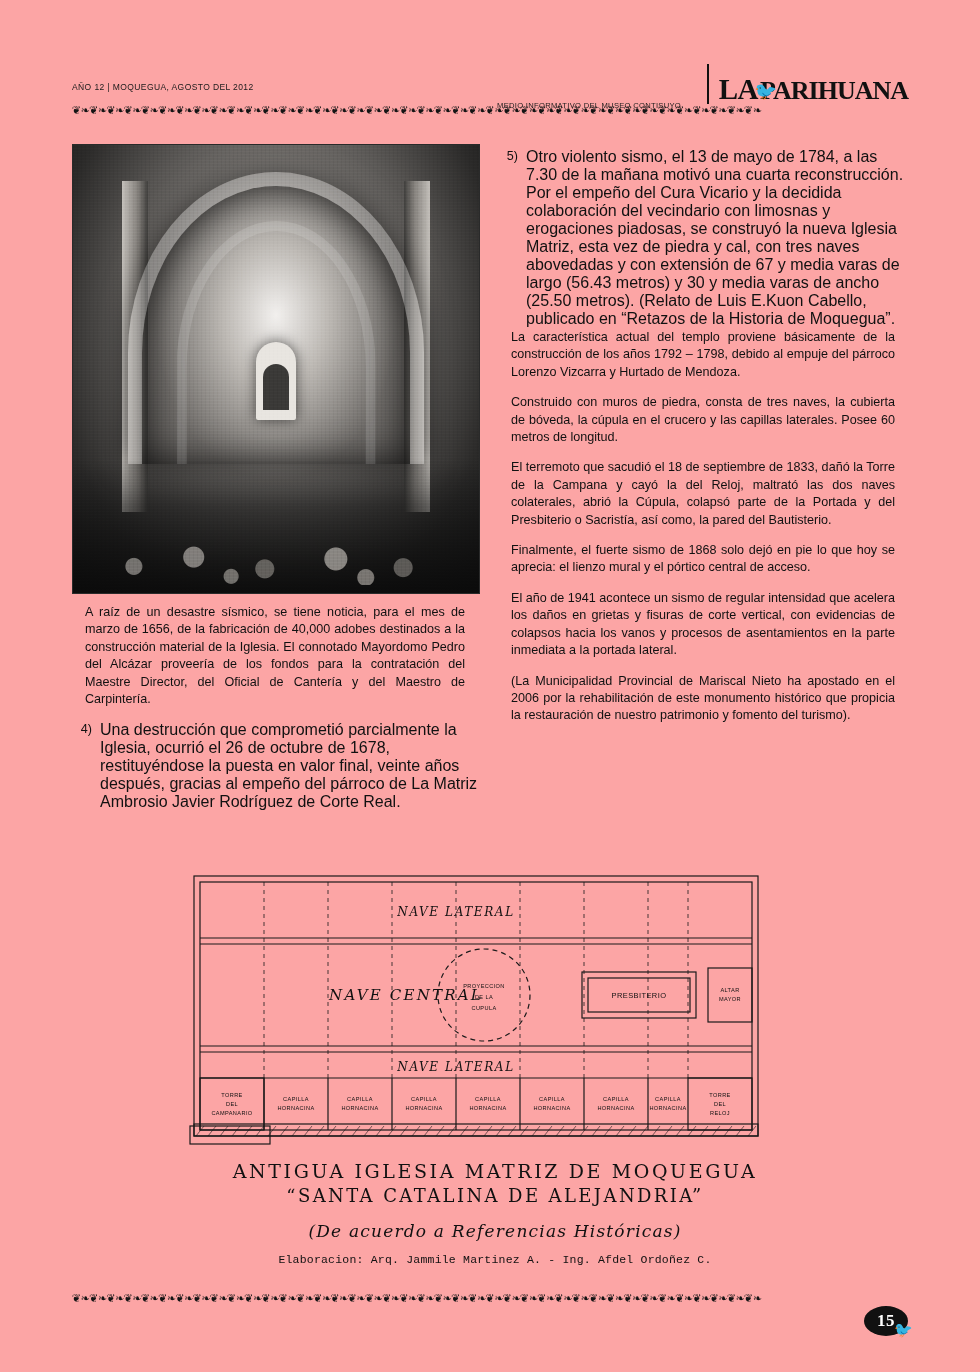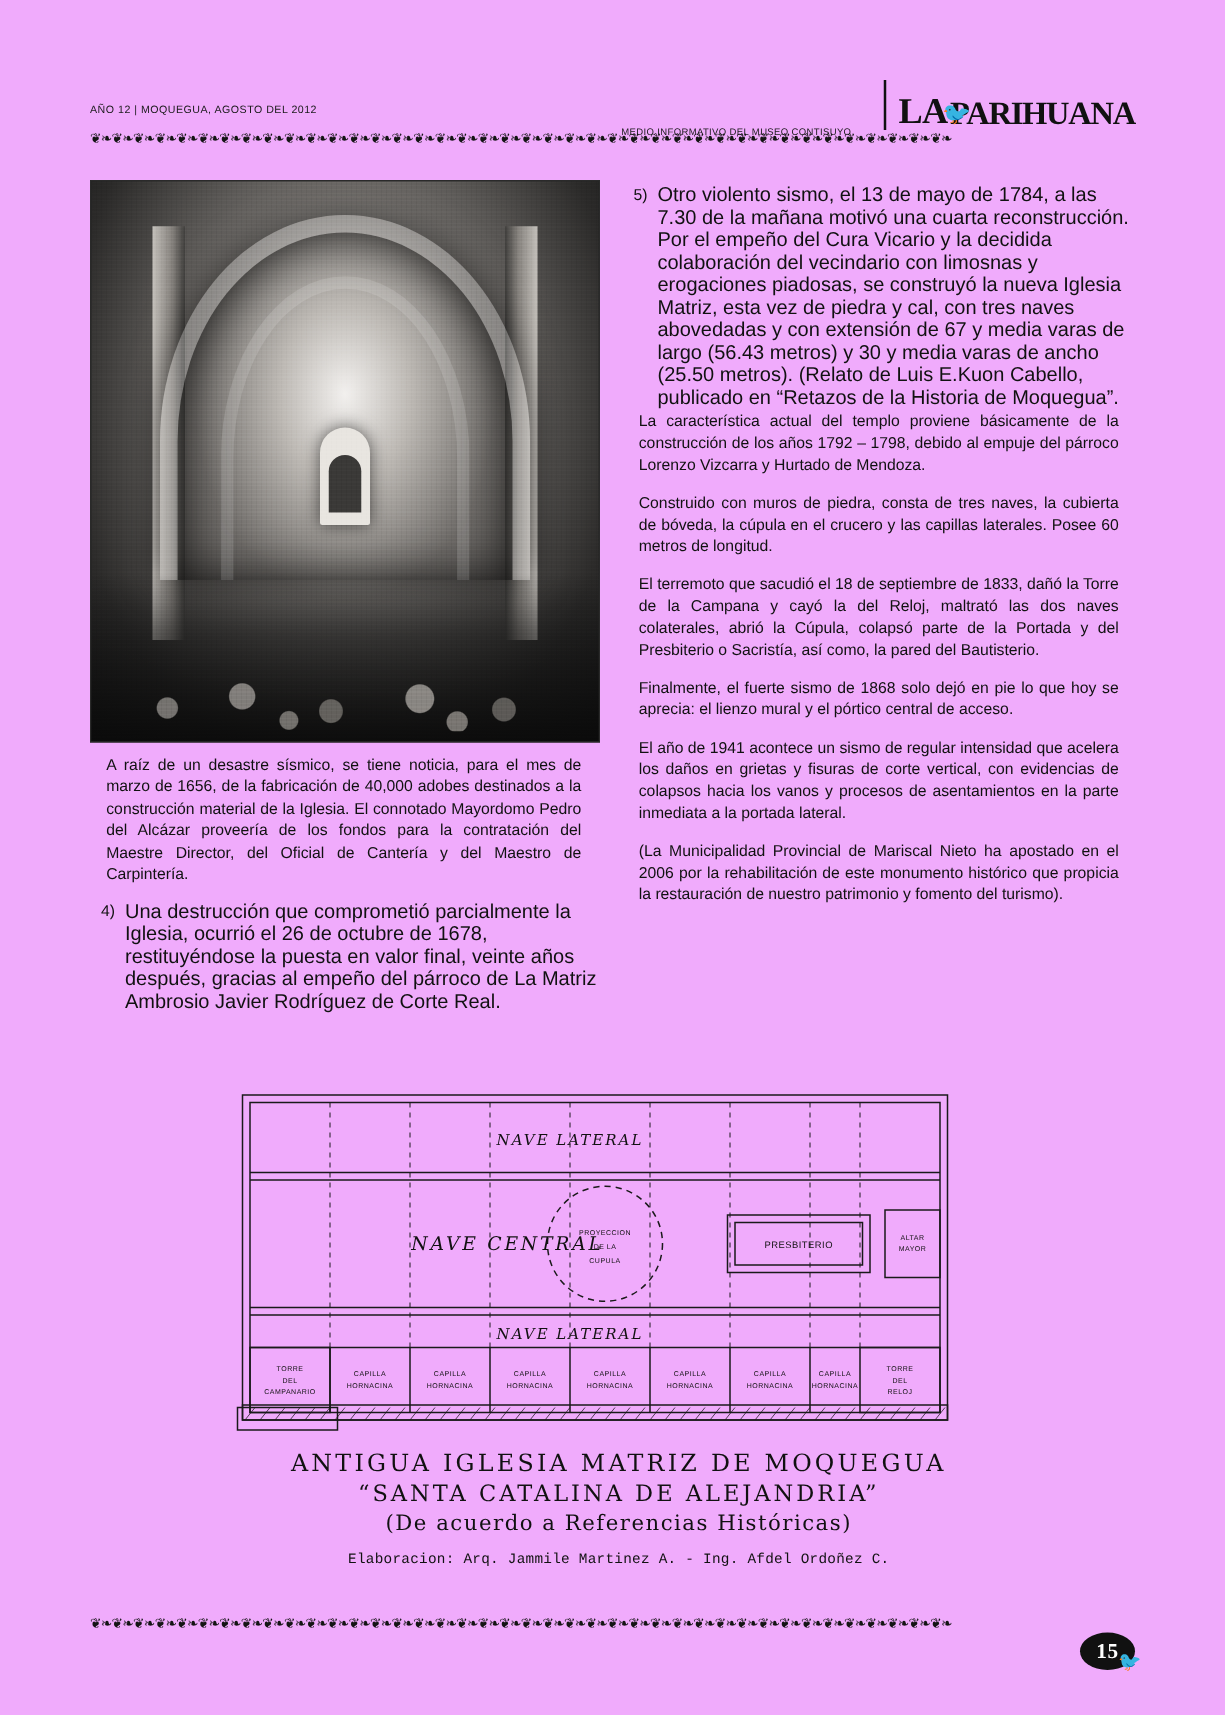--- a/index.html
+++ b/index.html
@@ -5,21 +5,21 @@
   html, body { margin:0; padding:0; background:#ffffff; }
   body {
     width:980px; height:1372px;
     font-family:"Liberation Sans", sans-serif;
     color:#111;
     position:relative;
     overflow:hidden;
   }
   .page {
     position:absolute; inset:0;
-    background:#f0abfc;
+    background:#fca5a5;
   }
   
   .header {
     position:absolute; left:72px; top:72px; width:836px; height:34px;
   }
   .header-left {
     position:absolute; left:0; top:10px;
     font-size:8.5px; letter-spacing:0.4px; color:#1a1a1a;
     white-space:nowrap;
   }
@@ -175,21 +175,22 @@
   }
   .plan-caption .l1 {
     font-size:19px; letter-spacing:2.6px; font-style:normal;
     font-family:"DejaVu Serif", serif;
   }
   .plan-caption .l2 {
     font-size:18px; letter-spacing:2.4px; margin-top:3px;
     font-family:"DejaVu Serif", serif;
   }
   .plan-caption .l3 {
-    font-size:17px; letter-spacing:1.2px; margin-top:3px;
+    font-size:17px; letter-spacing:1.2px; margin-top:15px;
+    font-style:italic;
     font-family:"DejaVu Serif", serif;
   }
   .plan-caption .l4 {
     font-size:11.5px; margin-top:12px;
     font-family:Liberation Mono, monospace;
     letter-spacing:0.2px;
   }
 
   
   .pagenum {

